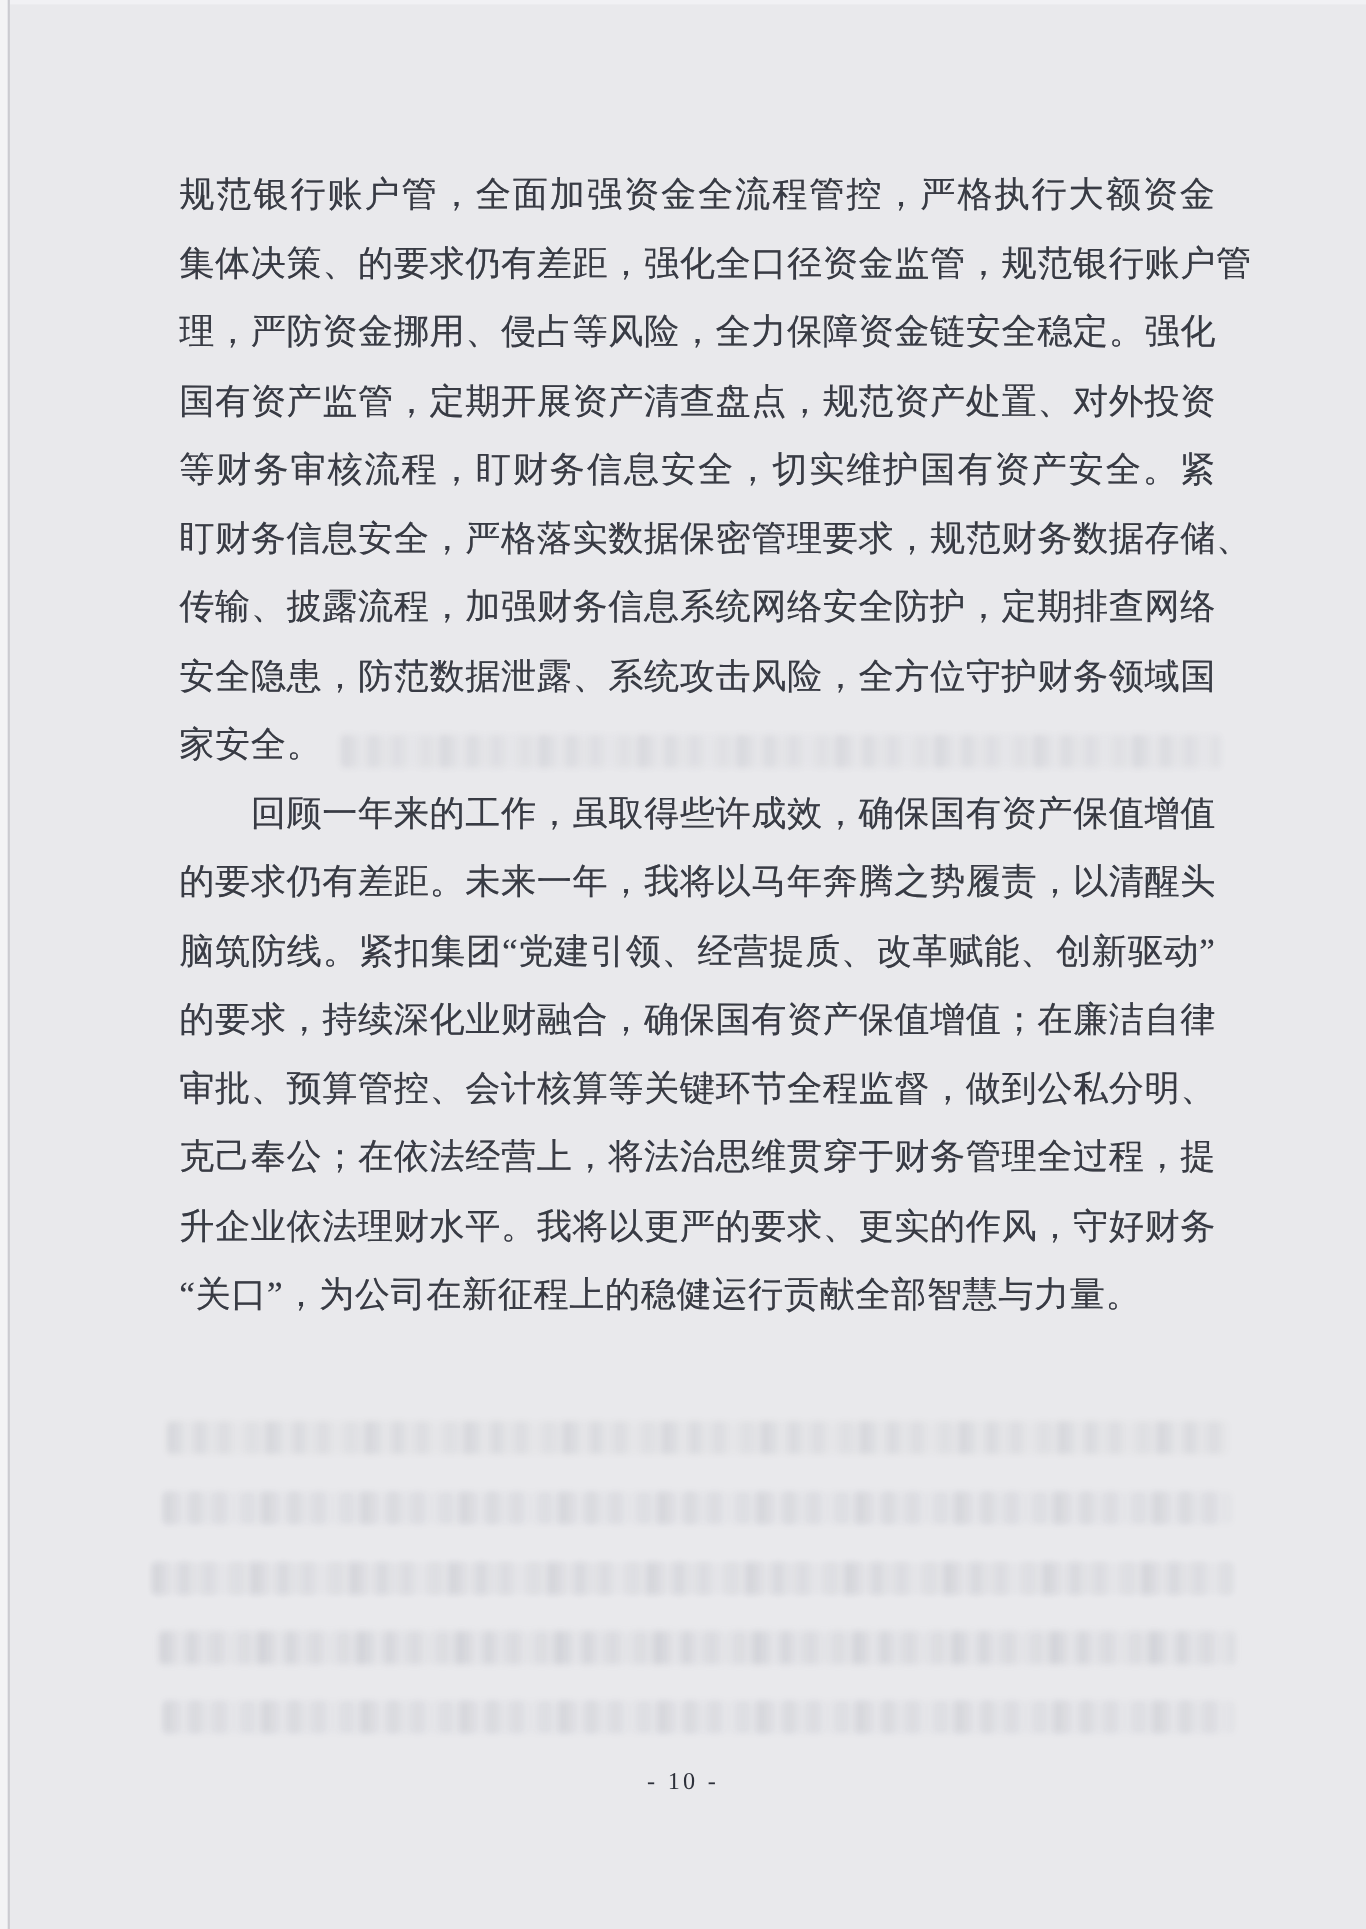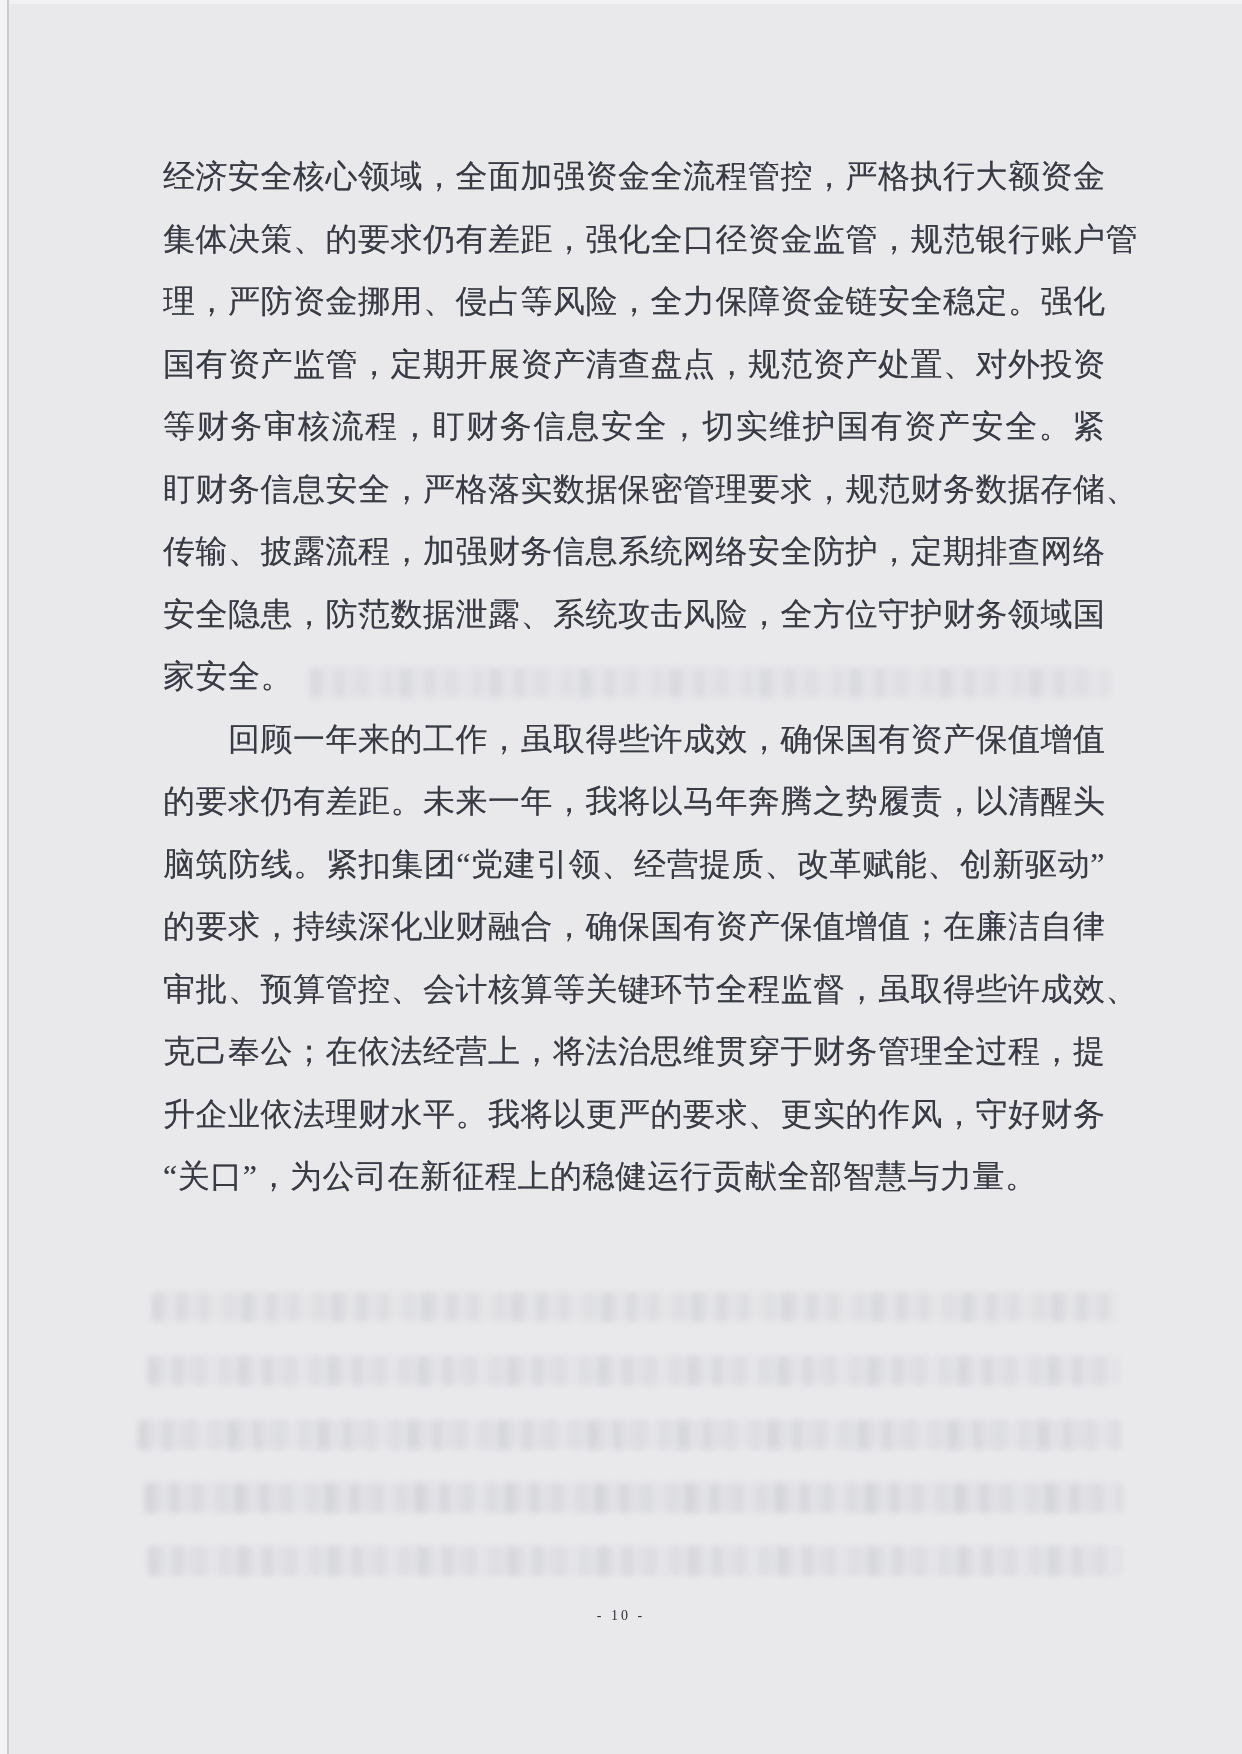--- a/index.html
+++ b/index.html
@@ -92,47 +92,47 @@
   .page-footer {
     position: absolute;
     left: 0;
     top: 1606px;
     width: 1242px;
     text-align: center;
     z-index: 2;
   }
   .page-number {
     display: inline-block;
-    font-size: 14px;
+    font-size: 22px;
     letter-spacing: 3px;
     color: #2e313b;
     font-family: "Liberation Serif", "DejaVu Serif", serif;
   }
 </style>
 </head>
 <body>
 
 <div class="scan-edge-top"></div>
 <div class="scan-edge-left"></div>
 
 <main class="text-block">
-  <div class="line">经济安全核心领域，全面加强资金全流程管控，严格执行大额资金</div>
+  <div class="line">规范银行账户管，全面加强资金全流程管控，严格执行大额资金</div>
   <div class="line">集体决策、的要求仍有差距，强化全口径资金监管，规范银行账户管</div>
   <div class="line">理，严防资金挪用、侵占等风险，全力保障资金链安全稳定。强化</div>
   <div class="line">国有资产监管，定期开展资产清查盘点，规范资产处置、对外投资</div>
   <div class="line">等财务审核流程，盯财务信息安全，切实维护国有资产安全。紧</div>
   <div class="line">盯财务信息安全，严格落实数据保密管理要求，规范财务数据存储、</div>
   <div class="line">传输、披露流程，加强财务信息系统网络安全防护，定期排查网络</div>
   <div class="line">安全隐患，防范数据泄露、系统攻击风险，全方位守护财务领域国</div>
   <div class="line short">家安全。</div>
   <div class="line indent">回顾一年来的工作，虽取得些许成效，确保国有资产保值增值</div>
   <div class="line">的要求仍有差距。未来一年，我将以马年奔腾之势履责，以清醒头</div>
   <div class="line">脑筑防线。紧扣集团“党建引领、经营提质、改革赋能、创新驱动”</div>
   <div class="line">的要求，持续深化业财融合，确保国有资产保值增值；在廉洁自律</div>
-  <div class="line">审批、预算管控、会计核算等关键环节全程监督，虽取得些许成效、</div>
+  <div class="line">审批、预算管控、会计核算等关键环节全程监督，做到公私分明、</div>
   <div class="line">克己奉公；在依法经营上，将法治思维贯穿于财务管理全过程，提</div>
   <div class="line">升企业依法理财水平。我将以更严的要求、更实的作风，守好财务</div>
   <div class="line short">“关口”，为公司在新征程上的稳健运行贡献全部智慧与力量。</div>
 </main>
 
 <div class="bleed b-inline"></div>
 <div class="bleed b1"></div>
 <div class="bleed b2"></div>
 <div class="bleed b3"></div>
 <div class="bleed b4"></div>

